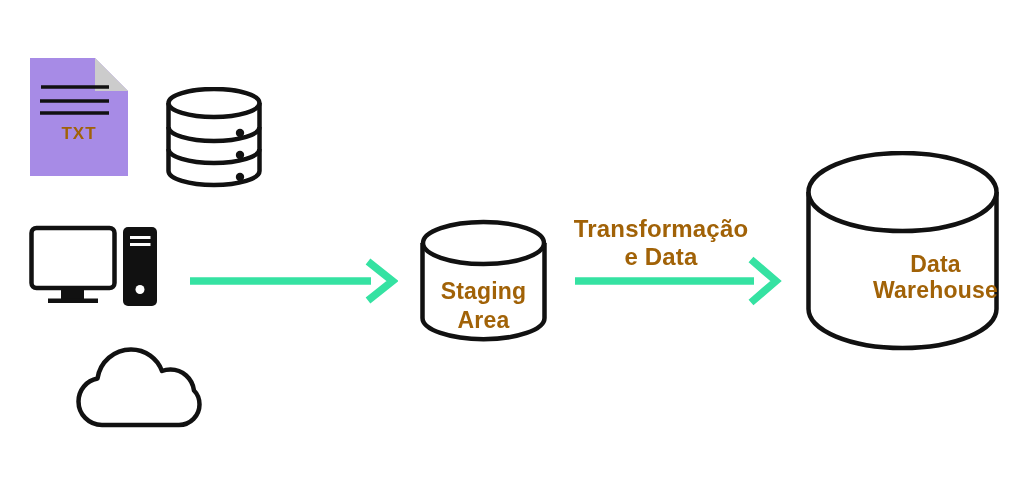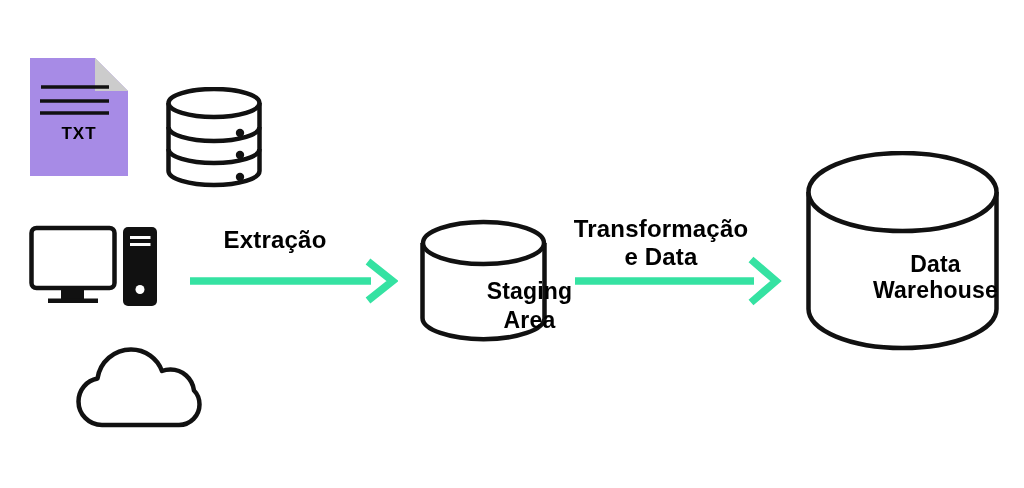--- a/index.html
+++ b/index.html
@@ -8,29 +8,29 @@
     background:#ffffff;
   }
   .canvas{
     position:relative;
     width:1024px;height:488px;
     background:#ffffff;
     overflow:hidden;
   }
   .abs{position:absolute;}
   .label{
-    color:#000000;
+    color:#a16207;
     font-weight:800;
     text-align:center;
     white-space:pre-line;
     letter-spacing:.2px;
   }
   .lbl-extraction{left:175px;top:227px;width:200px;font-size:24px;line-height:26px;}
   .lbl-transformation{left:559px;top:215px;width:204px;font-size:24px;line-height:28px;}
-  .lbl-staging{left:420px;top:277px;width:127px;font-size:23px;line-height:29px;margin-left:46px;}
+  .lbl-staging{left:420px;top:277px;width:127px;font-size:23px;line-height:29px;}
   .lbl-warehouse{left:806px;top:251px;width:193px;font-size:23px;line-height:26px;padding-left:33px;}
   .lbl-txt{left:30px;top:124px;width:98px;font-size:17px;line-height:20px;letter-spacing:1px;}
   svg{display:block;}
 </style>
 </head>
 <body>
 
 <div class="canvas">
 
   <div class="abs" style="left:30px;top:58px;">
@@ -76,21 +76,20 @@
                C 24 15 38 2.5 55 2.5
                C 69.5 2.5 81.5 11.5 86 24
                C 88.5 23 91.5 22.5 94.5 22.5
                C 106.5 22.5 116.5 31.5 118 43.5
                C 121.5 47 123.5 52 123.5 57.5
                C 123.5 68.5 114.5 78 103 78
                Z" fill="#ffffff" stroke="#111111" stroke-width="4.5" stroke-linejoin="round"></path>
     </svg>
   </div>
 
-  <div class="abs label lbl-extraction">Extração</div>
   <div class="abs" style="left:188px;top:254px;">
     <svg width="210" height="53" viewBox="0 0 210 53">
       <line x1="2" y1="27" x2="183" y2="27" stroke="#35e2a2" stroke-width="7.5"></line>
       <polyline points="180,7.5 204.5,27 180,46.5" fill="none" stroke="#35e2a2" stroke-width="7.5" stroke-linejoin="miter"></polyline>
     </svg>
   </div>
 
   <div class="abs" style="left:420px;top:218px;">
     <svg width="127" height="127" viewBox="0 0 127 127">
       <path d="M2.5 25 L2.5 100 A60.5 21 0 0 0 124.5 100 L124.5 25" fill="#ffffff" stroke="#111111" stroke-width="4.5"></path>

